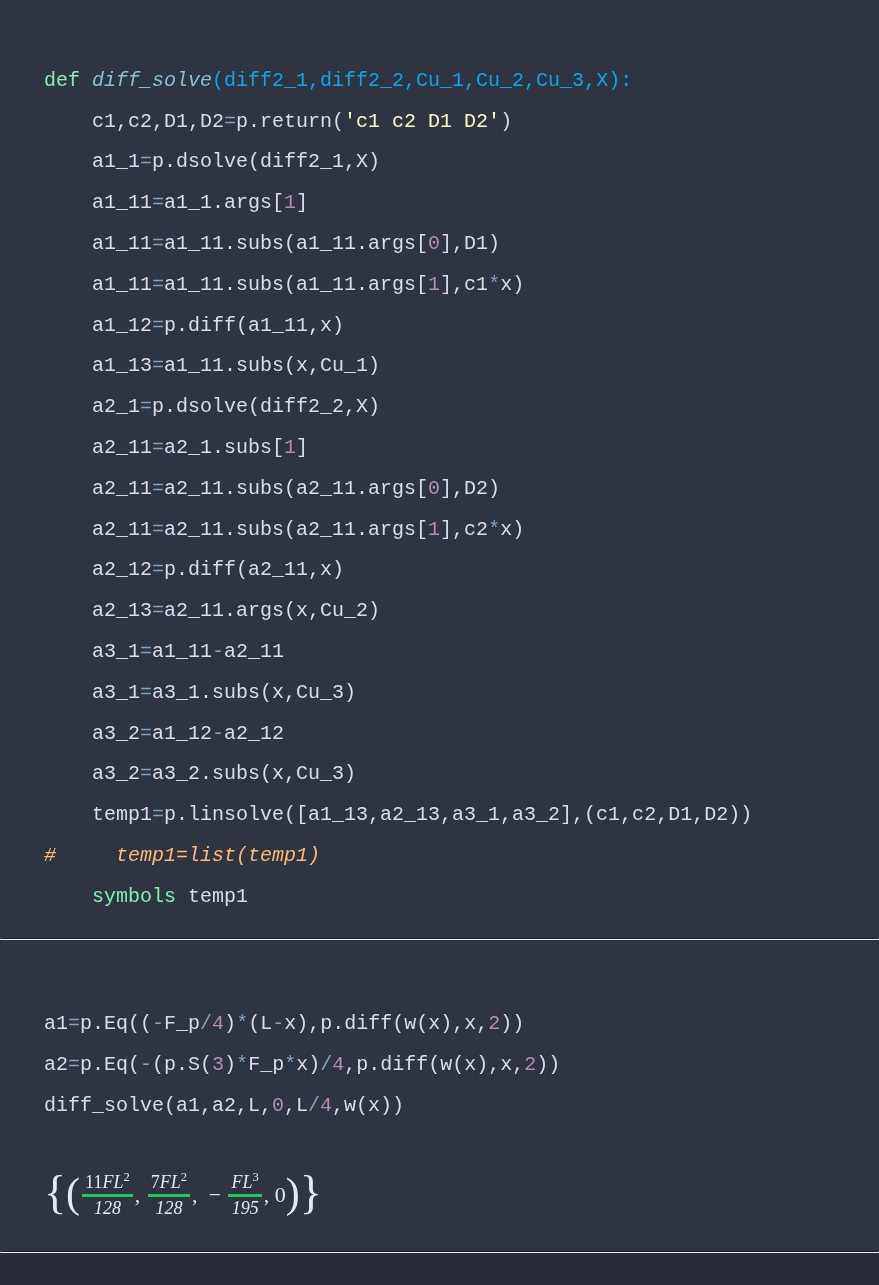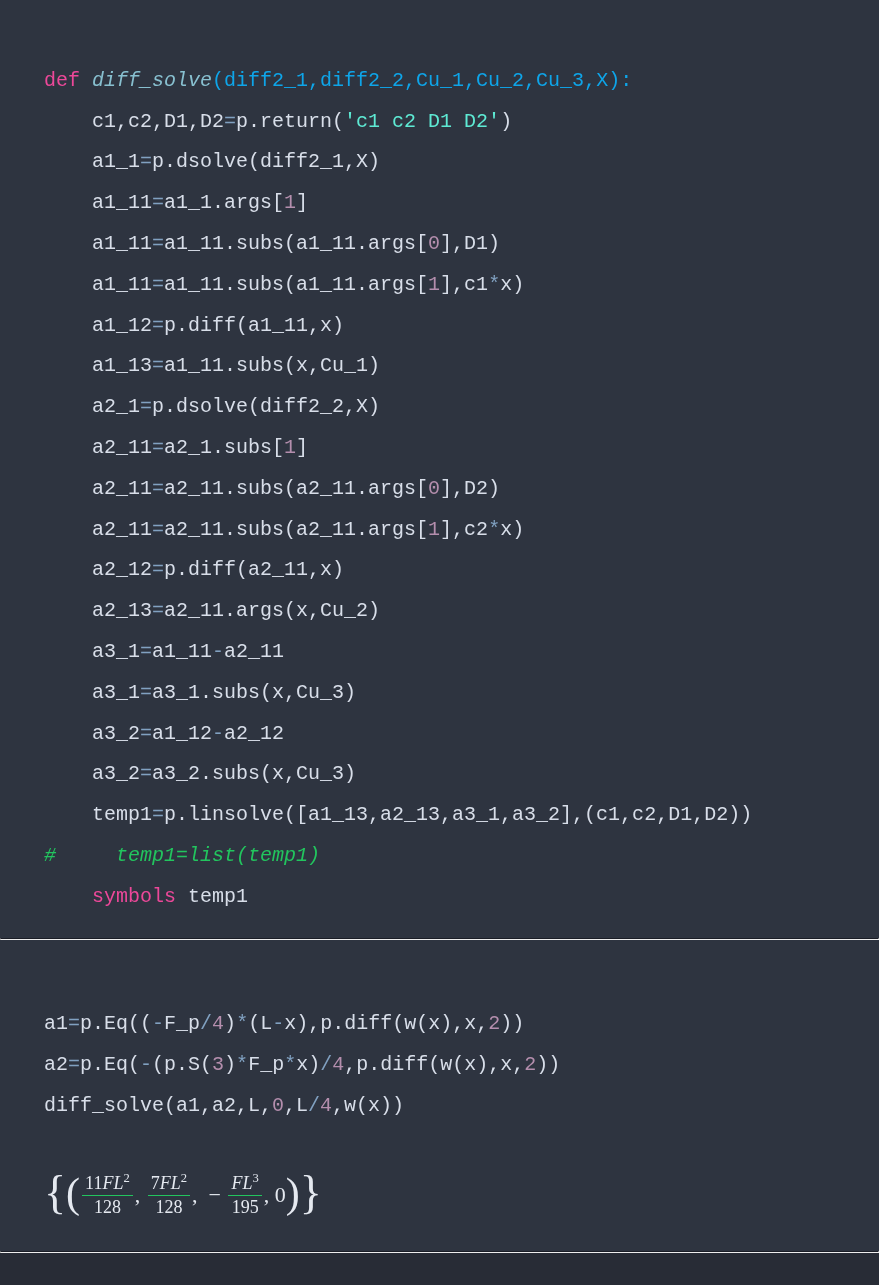--- a/index.html
+++ b/index.html
@@ -21,49 +21,49 @@
     border-top: 1px solid #1a1d26;
     margin: 0;
   }
   .code-block2 {
     padding: 24px 0 20px 44px;
     line-height: 40.8px;
     white-space: pre;
     overflow: hidden;
     font-family: Liberation Mono, monospace;
   }
-  .kw  { color: #ec4899; }   
+  .kw  { color: #86efac; }   
   .fn  { color: #88c0d0; font-style: italic; }   
   .id  { color: #d8dee9; }   
   .pun { color: #0ea5e9; }   
   .op  { color: #81a1c1; }   
-  .str { color: #5eead4; }   
+  .str { color: #fef9c3; }   
   .num { color: #b48ead; }   
-  .cmt { color: #22c55e; font-style: italic; }
+  .cmt { color: #fdba74; font-style: italic; }
   .math-out {
     padding: 16px 0 24px 44px;
     font-family: "Times New Roman", serif;
     font-size: 22px;
     color: #e5e9f0;
     display: flex;
     align-items: center;
     height: 64px;
   }
   .brace { font-size: 46px; line-height: 46px; position: relative; top: -2px; }
   .paren { font-size: 42px; line-height: 42px; position: relative; top: -2px; }
   .frac {
     display: inline-flex;
     flex-direction: column;
     align-items: center;
     vertical-align: middle;
     font-size: 18px;
     margin: 0 2px;
   }
-  .frac .num-t { border-bottom: 1px solid #22c55e; padding: 0 3px 1px 3px; }
-  .frac .den { padding-top: 1px; }
+  .frac .num-t { border-bottom: 3px solid #22c55e; padding: 0 3px 1px 3px; }
+  .frac .den { padding-top: 1px; font-style: italic; }
   sup { font-size: 0.7em; }
   .footer {
     background: #282c36;
     height: 130px;
     position: relative;
   }
 </style>
 </head>
 <body>
 

